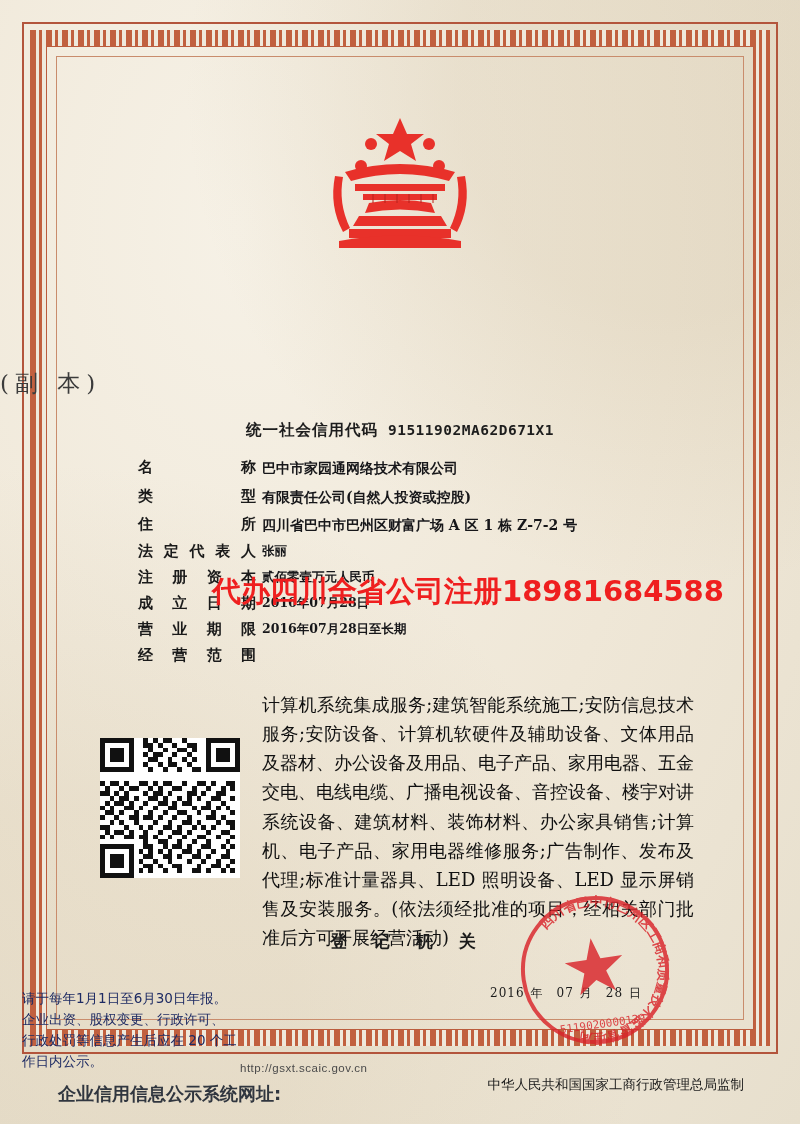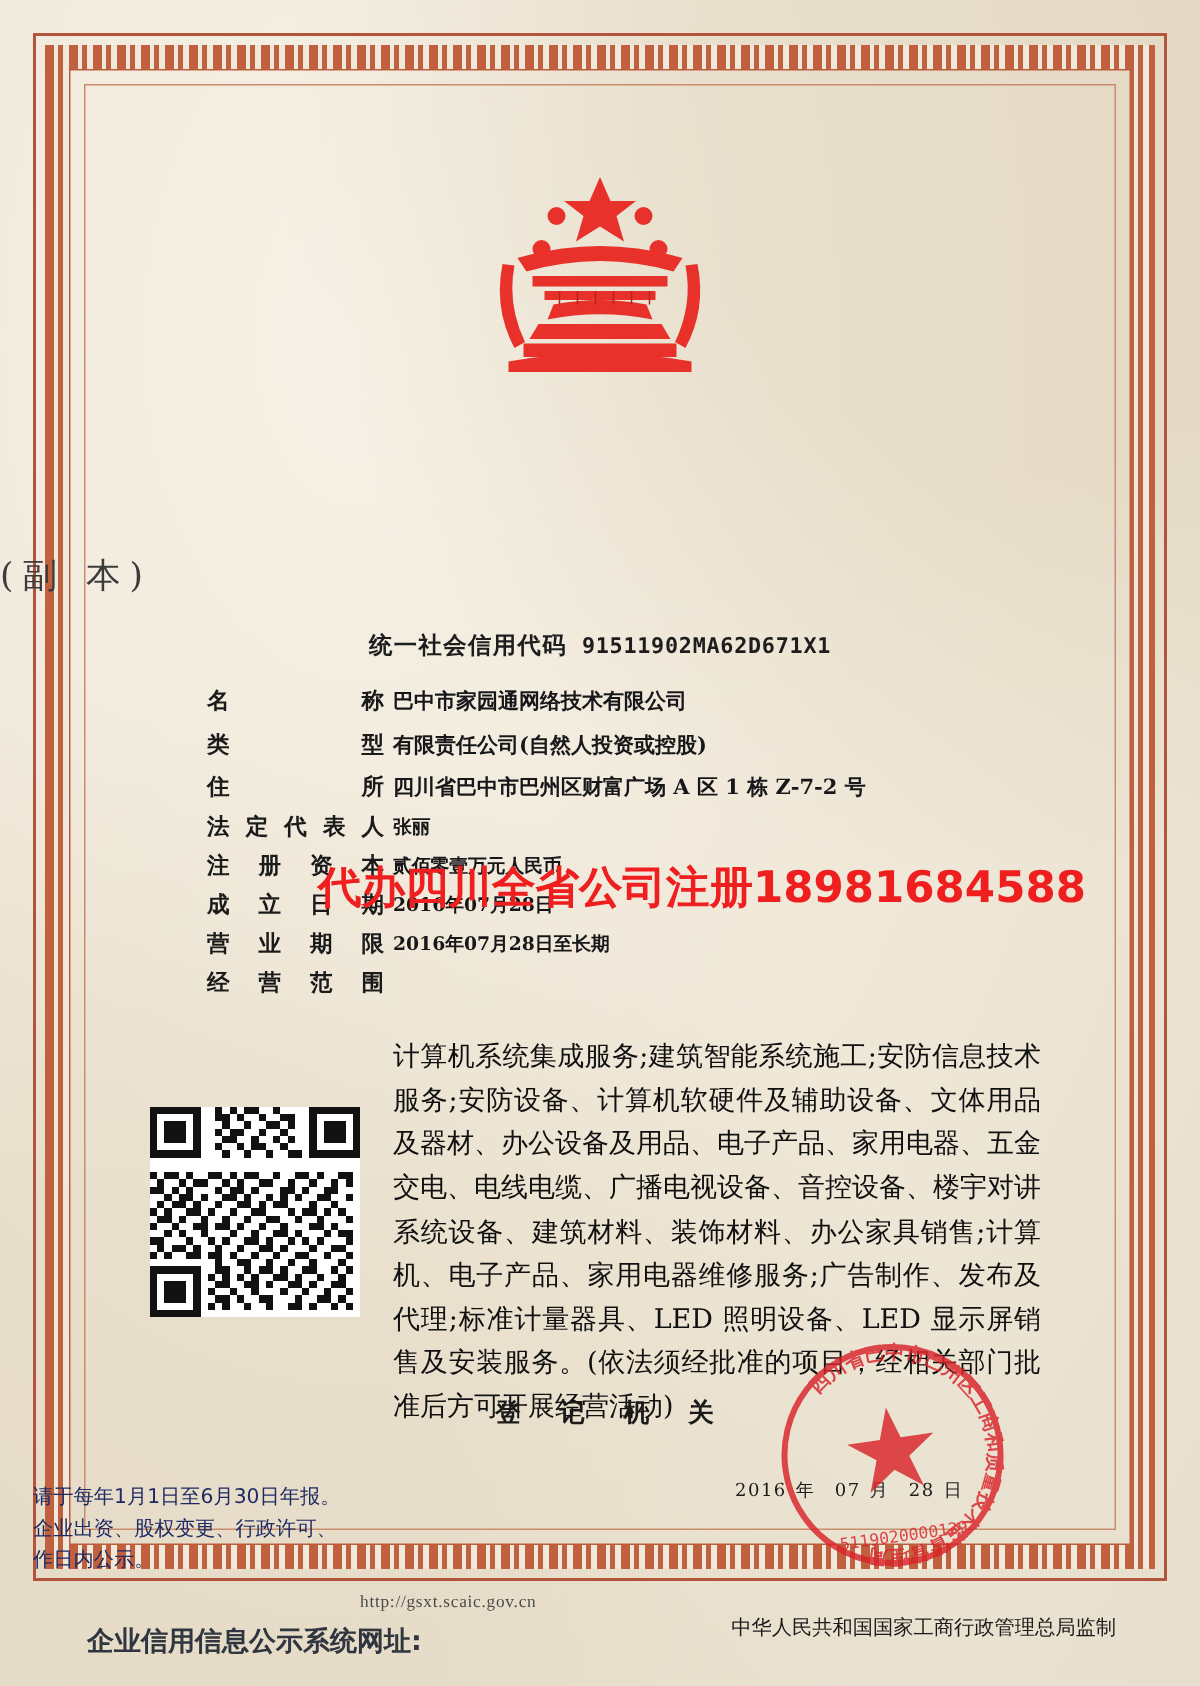--- a/index.html
+++ b/index.html
@@ -149,21 +149,21 @@
   }
 
   
   .notice{
     position:absolute;left:22px;top:988px;width:260px;
     font-family:"DejaVu Sans","Liberation Sans",sans-serif;
     font-size:13.5px;color:#1d2a63;line-height:1.55;
   }
   .url{
     position:absolute;left:240px;top:1062px;
-    font-family:Liberation Serif, serif;
+    font-family:Liberation Sans, sans-serif;
     font-size:11.5px;color:#4a4a4a;letter-spacing:.5px;
   }
   .footer-left{
     position:absolute;left:58px;top:1082px;
     font-family:"DejaVu Sans","Liberation Sans",sans-serif;
     font-size:18px;color:#30363f;font-weight:bold;
   }
   .footer-right{
     position:absolute;right:56px;top:1076px;
     font-family:"DejaVu Serif","Liberation Serif",serif;
@@ -524,19 +524,20 @@
       </text>
       <text x="90" y="148" text-anchor="middle" font-family="'DejaVu Sans Mono','Liberation Mono',monospace" font-size="11" fill="#d9242a">5119020000129</text>
     </svg>
   </div>
 
   <div class="watermark">代办四川全省公司注册18981684588</div>
 
   <div class="notice">
     <div>请于每年1月1日至6月30日年报。</div>
     <div>企业出资、股权变更、行政许可、</div>
+    <div>行政处罚等信息产生后应在 20 个工</div>
     <div>作日内公示。</div>
   </div>
 
   <div class="url">http://gsxt.scaic.gov.cn</div>
   <div class="footer-left">企业信用信息公示系统网址:</div>
   <div class="footer-right">中华人民共和国国家工商行政管理总局监制</div>
 </div>
 
 </body></html>

